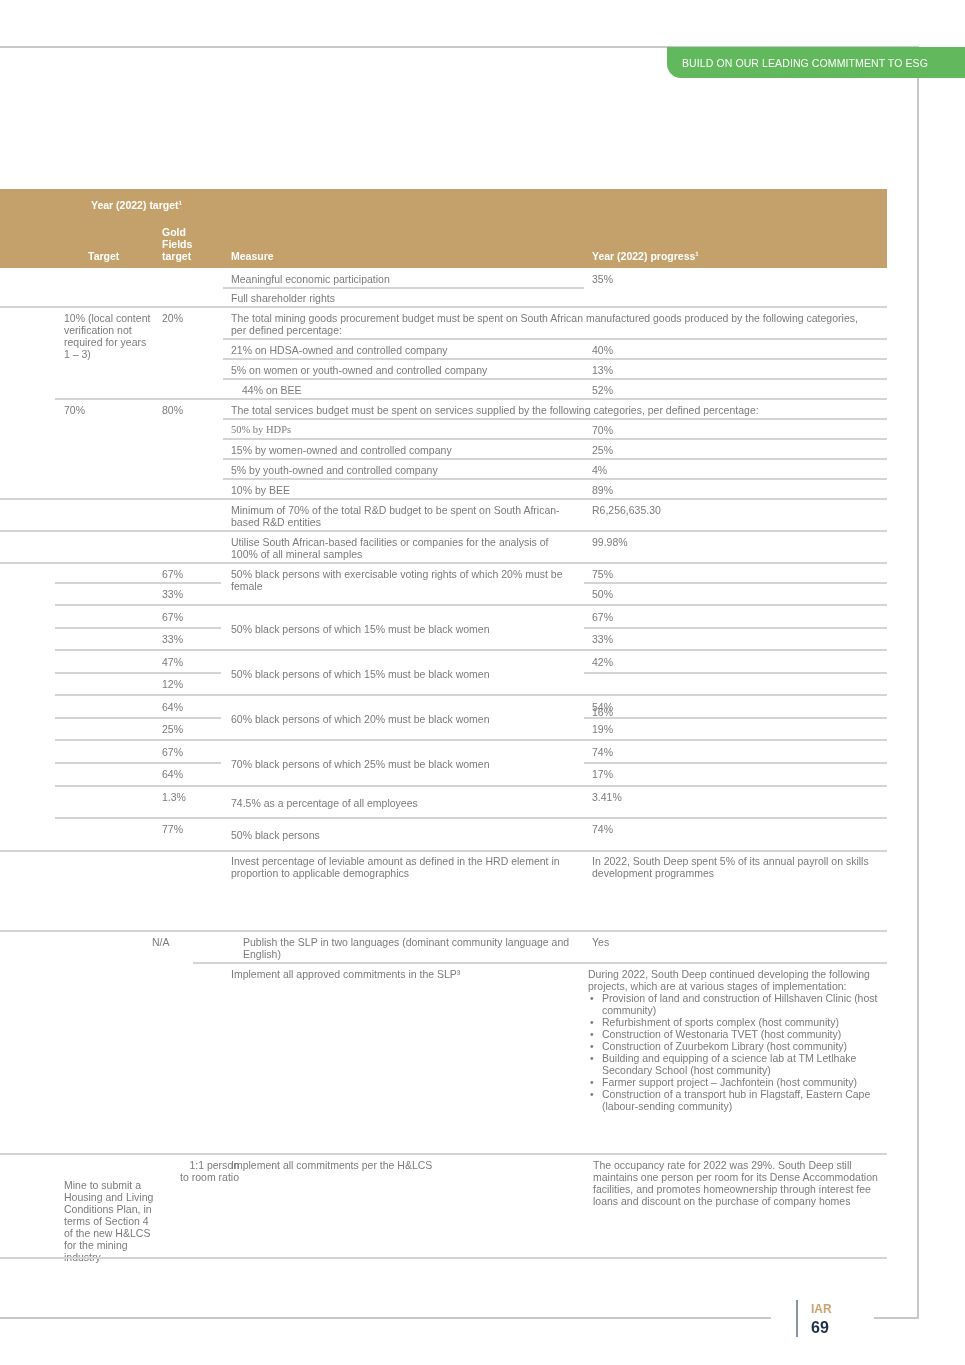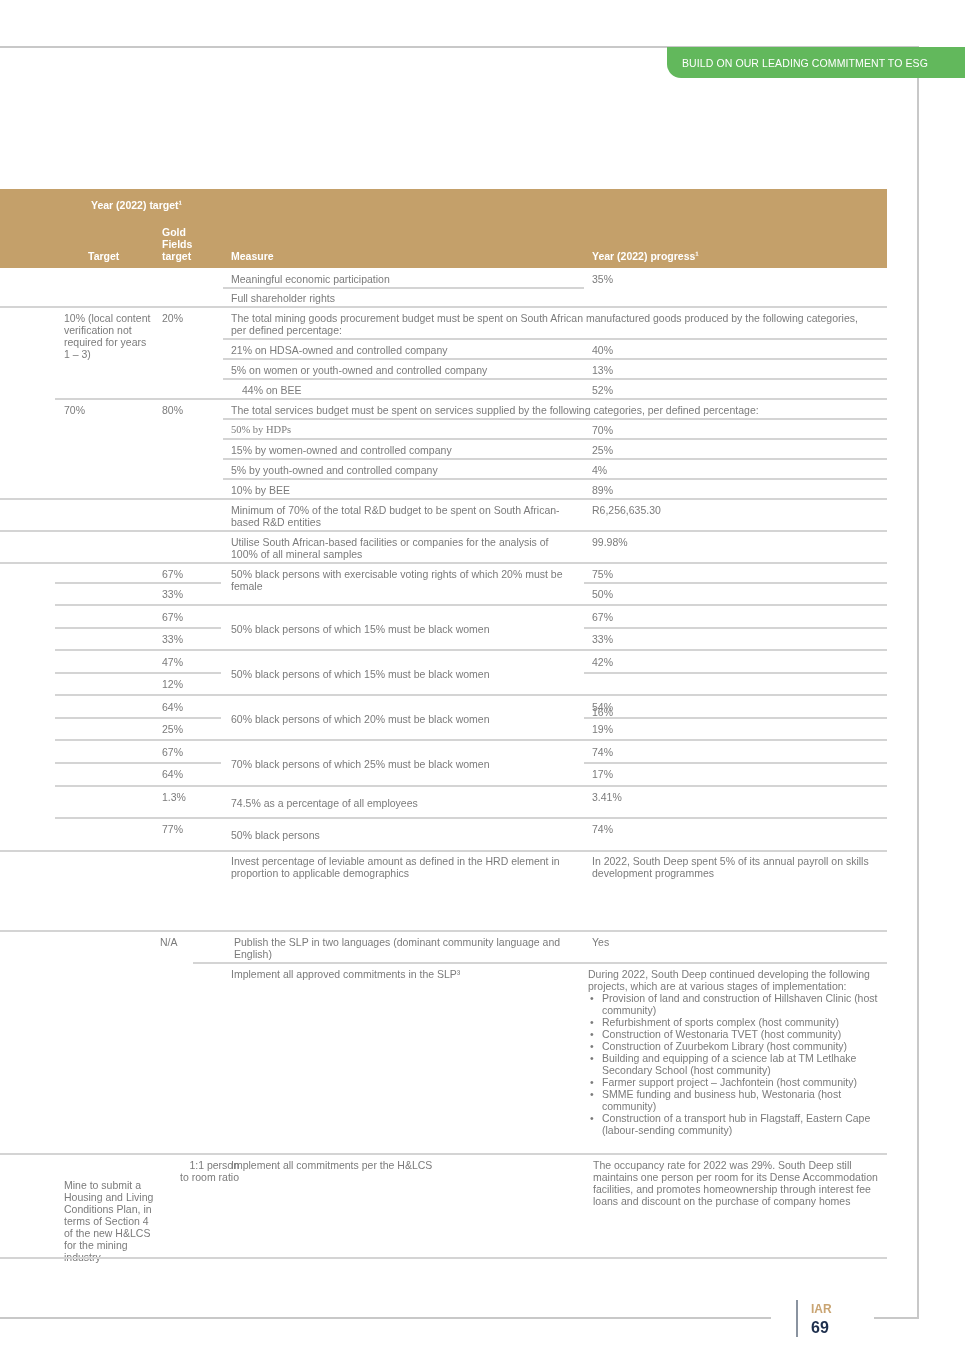--- a/index.html
+++ b/index.html
@@ -138,36 +138,35 @@
 
 <div class="t" style="left:162px; top:823px;">77%</div>
 <div class="t" style="left:231px; top:829px;">50% black persons</div>
 <div class="t" style="left:592px; top:823px;">74%</div>
 <div class="hl" style="left:0; top:850px; width:887px;"></div>
 
 <div class="t" style="left:231px; top:855px; width:352px;">Invest percentage of leviable amount as defined in the HRD element in proportion to applicable demographics</div>
 <div class="t" style="left:592px; top:855px; width:295px;">In 2022, South Deep spent 5% of its annual payroll on skills development programmes</div>
 <div class="hl" style="left:0; top:930px; width:887px;"></div>
 
-<div class="t" style="left:160px; top:936px;">N/A</div>
-<div class="t" style="left:234px; top:936px; width:352px;">Publish the SLP in two languages (dominant community language and English)</div>
+<div class="t" style="left:152px; top:936px;">N/A</div>
+<div class="t" style="left:243px; top:936px; width:352px;">Publish the SLP in two languages (dominant community language and English)</div>
 <div class="t" style="left:592px; top:936px;">Yes</div>
 <div class="hl" style="left:193px; top:962px; width:694px;"></div>
 
 <div class="t" style="left:231px; top:968px;">Implement all approved commitments in the SLP³</div>
 <div class="list">
   <div>During 2022, South Deep continued developing the following projects, which are at various stages of implementation:</div>
   <ul>
     <li>Provision of land and construction of Hillshaven Clinic (host community)</li>
     <li>Refurbishment of sports complex (host community)</li>
     <li>Construction of Westonaria TVET (host community)</li>
     <li>Construction of Zuurbekom Library (host community)</li>
     <li>Building and equipping of a science lab at TM Letlhake Secondary School (host community)</li>
     <li>Farmer support project – Jachfontein (host community)</li>
-    <li>SMME funding and business hub, Westonaria (host community)</li>
     <li>Construction of a transport hub in Flagstaff, Eastern Cape (labour-sending community)</li>
   </ul>
 </div>
 <div class="hl" style="left:0; top:1153px; width:887px;"></div>
 
 <div class="t" style="left:64px; top:1159px; width:92px;margin-top:20px;">Mine to submit a Housing and Living Conditions Plan, in terms of Section 4 of the new H&amp;LCS for the mining industry</div>
 <div class="t" style="left:179px; top:1159px; width:60px;text-align:right;">1:1 person to room ratio</div>
 <div class="t" style="left:231px; top:1159px;">Implement all commitments per the H&amp;LCS</div>
 <div class="t" style="left:593px; top:1159px; width:290px;">The occupancy rate for 2022 was 29%. South Deep still maintains one person per room for its Dense Accommodation facilities, and promotes homeownership through interest fee loans and discount on the purchase of company homes</div>
 <div class="hl" style="left:0; top:1257px; width:887px;"></div>

